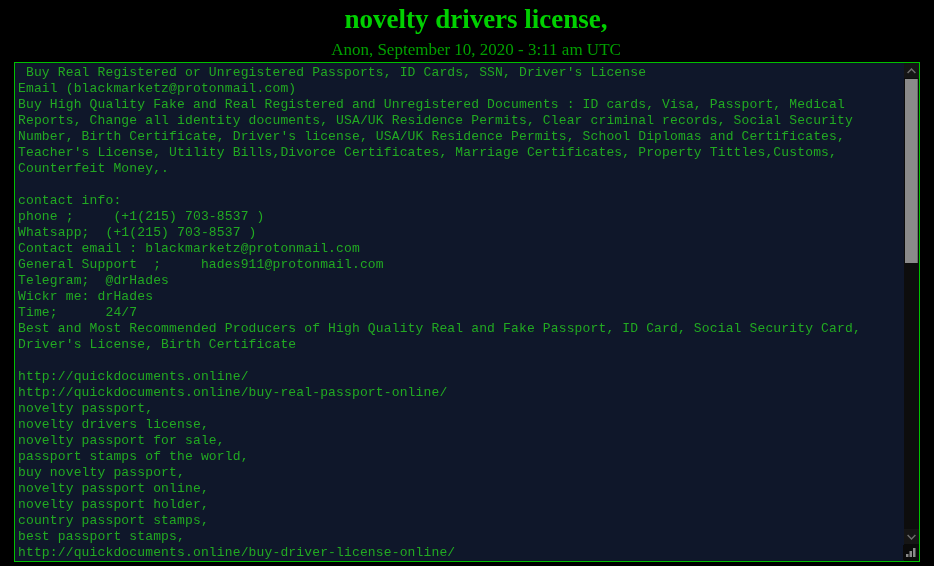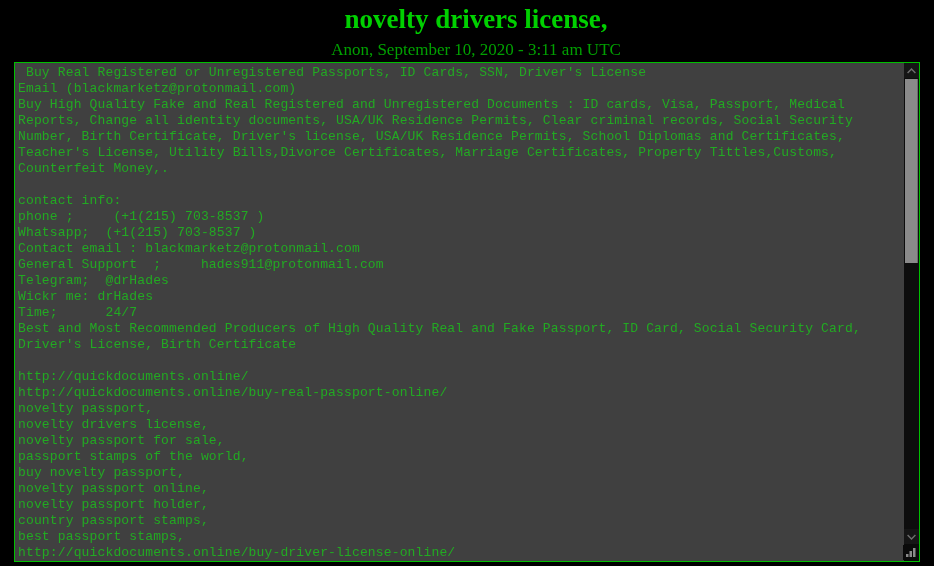--- a/index.html
+++ b/index.html
@@ -62,21 +62,21 @@
 
   .paste-body {
     position: absolute;
     left: 0;
     top: 0;
     width: 890px;
     height: 498px;
     box-sizing: border-box;
     padding: 2px 0 0 3px;
     margin: 0;
-    background: #404040;
+    background: #0f172a;
     color: #22aa22;
     font-family: "Liberation Mono", "DejaVu Sans Mono", monospace;
     font-size: 13px;
     line-height: 16px;
     white-space: pre;
     overflow: hidden;
     letter-spacing: 0.15px;
     border: none;
     resize: none;
     outline: none;

